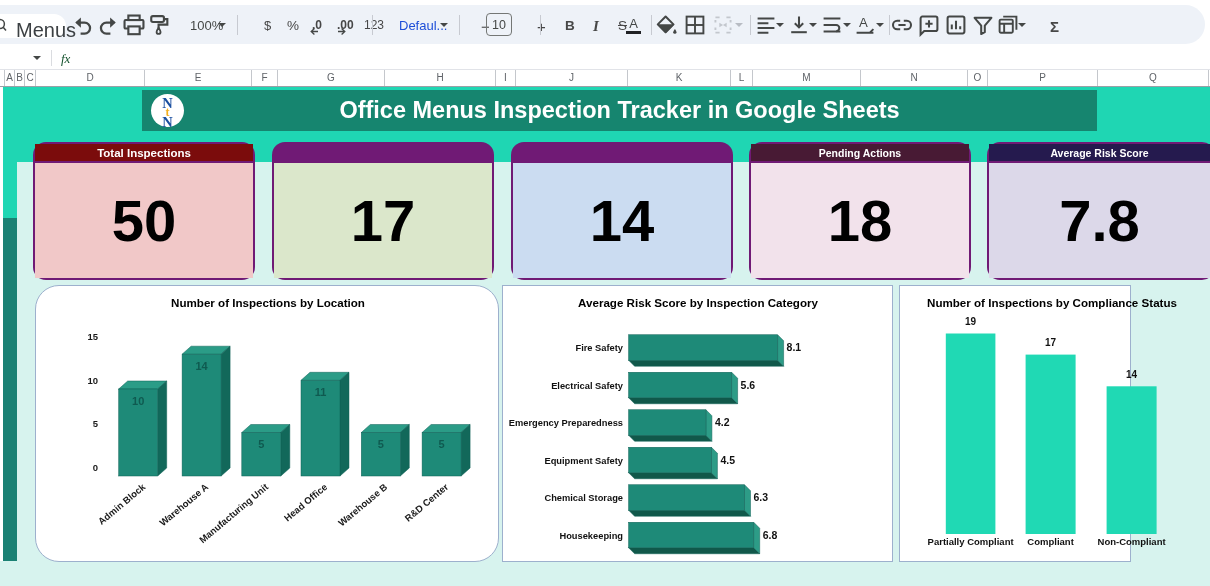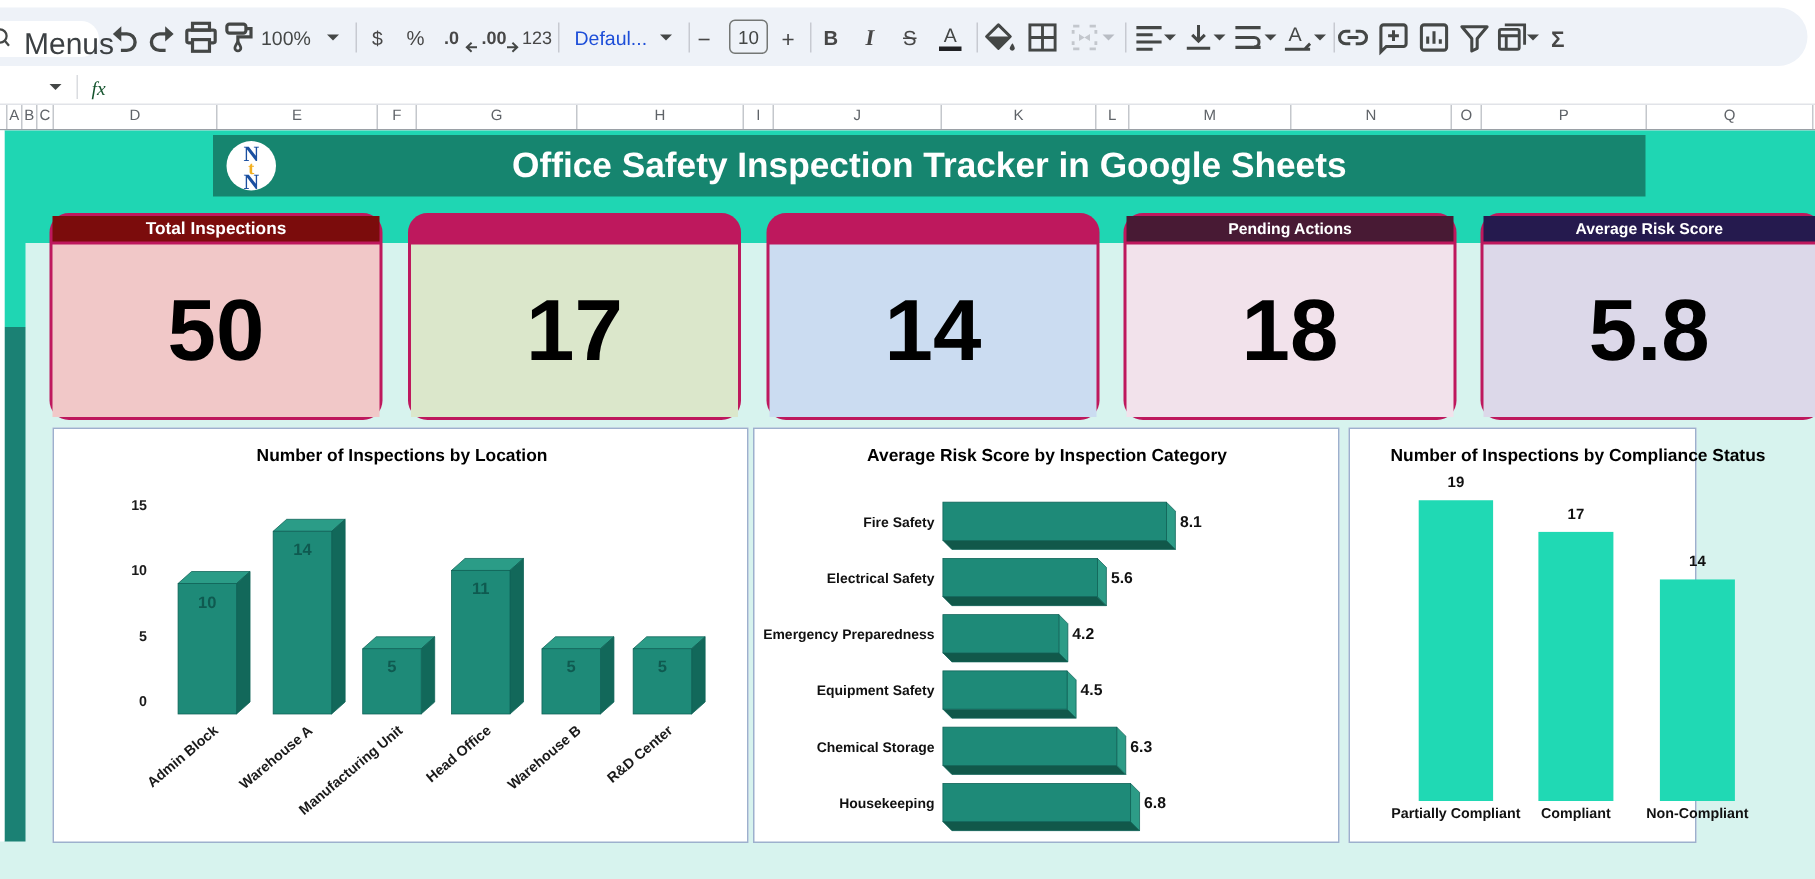--- a/index.html
+++ b/index.html
@@ -1,20 +1,20 @@
 <!DOCTYPE html>
 <html><head>
 <meta charset="utf-8">
 <style>
 * { margin:0; padding:0; box-sizing:border-box; }
 html,body { width:1210px; height:586px; }
 body { position:relative; font-family:"Liberation Sans",sans-serif; overflow:hidden; background:#ffffff; }
 .abs { position:absolute; }
 .ic { position:absolute; top:13px; width:24px; height:24px; display:flex; align-items:center; justify-content:center; color:#444746; }
-.tx { position:absolute; color:#474747; font-size:13px; top:18px; }
+.tx { position:absolute; color:#474747; font-size:13px; top:18px;margin-left:16px; }
 .sep { position:absolute; top:15px; width:1px; height:20px; background:#c7cad1; }
 .caret { position:absolute; width:0; height:0; border-left:4px solid transparent; border-right:4px solid transparent; border-top:4.5px solid #444746; top:23px; }
 svg { display:block; }
 </style>
 </head>
 <body>
 
 <div class="abs" style="left:0;top:3px;width:1210px;height:1px;background:#ececec;"></div>
 <div class="abs" style="left:0;top:0;width:1210px;height:46px;background:#ffffff;"></div>
 <div class="abs" style="left:0;top:5px;width:1205px;height:39px;background:#eef2f8;border-radius:0 20px 20px 0;"></div>
@@ -177,57 +177,57 @@
 <div class="ch" style="left:987px;width:110px;">P</div>
 <div class="ch" style="left:1097px;width:112px;border-right:1px solid #c4c7cc;">Q</div>
 
 <div class="abs" style="left:0;top:87px;width:1210px;height:499px;background:#d7f3ee;"></div>
 <div class="abs" style="left:3px;top:87px;width:1207px;height:75px;background:#1fd6b3;"></div>
 <div class="abs" style="left:3px;top:162px;width:14px;height:56px;background:#1fd6b3;"></div>
 <div class="abs" style="left:3px;top:218px;width:14px;height:343px;background:#1b8174;"></div>
 <div class="abs" style="left:0;top:87px;width:3px;height:474px;background:#ffffff;"></div>
 
 <div class="abs" style="left:142px;top:90px;width:955px;height:41px;background:#16856f;"></div>
-<div class="abs" style="left:142px;top:90px;width:955px;height:41px;display:flex;align-items:center;justify-content:center;color:#ffffff;font-size:23.5px;font-weight:bold;">Office Safety Inspection Tracker in Google Sheets</div>
+<div class="abs" style="left:142px;top:90px;width:955px;height:41px;display:flex;align-items:center;justify-content:center;color:#ffffff;font-size:23.5px;font-weight:bold;">Office Menus Inspection Tracker in Google Sheets</div>
 <div class="abs" style="left:151px;top:94px;width:33px;height:33px;border-radius:50%;background:#ffffff;"></div>
 <div class="abs" style="left:151px;top:94px;width:33px;height:33px;text-align:center;font-family:'Liberation Serif',serif;font-weight:bold;line-height:1;">
   <div style="font-size:14.5px;color:#1a4fa0;margin-top:1.5px;">N</div>
   <div style="font-size:12px;color:#f3b021;margin-top:-4px;">t</div>
   <div style="font-size:14.5px;color:#1a4fa0;margin-top:-3.5px;">N</div>
 </div>
 
 <style>
-.card { position:absolute; top:141.5px; width:222px; height:138px; background:#be185d;border-radius:13px; }
+.card { position:absolute; top:141.5px; width:222px; height:138px; background:#701a75;border-radius:13px; }
 .card .hd { position:absolute; left:2px; top:2px; width:218px; height:17.5px; color:#ffffff; font-size:11.5px; font-weight:bold; text-align:center; line-height:18px; }
 .card .bd { position:absolute; left:2px; top:21.5px; width:218px; height:114.5px; display:flex; align-items:center; justify-content:center; font-size:58px; font-weight:bold; color:#000000; }
 </style>
 <div class="card" style="left:33px;">
   <div class="hd" style="background:#7b0c0c;">Total Inspections</div>
   <div class="bd" style="background:#f1c8c8;">50</div>
 </div>
 <div class="card" style="left:272px;">
   <div class="bd" style="background:#dbe7cb;">17</div>
 </div>
 <div class="card" style="left:511px;">
   <div class="bd" style="background:#cbdcf1;">14</div>
 </div>
 <div class="card" style="left:749px;">
   <div class="hd" style="background:#481a34;font-size:10.5px;">Pending Actions</div>
   <div class="bd" style="background:#f2e2eb;">18</div>
 </div>
 <div class="card" style="left:987px;width:228px;">
   <div class="hd" style="background:#251a4e;font-size:10.5px;width:221px;">Average Risk Score</div>
-  <div class="bd" style="background:#dcd8e9;width:221px;">5.8</div>
+  <div class="bd" style="background:#dcd8e9;width:221px;">7.8</div>
 </div>
 
 <style>
 .panel { position:absolute; top:285px; height:277px; background:#ffffff; border:1.5px solid #9db0cd; }
 </style>
 
-<div class="panel" style="left:35px;width:464px;">
+<div class="panel" style="left:35px;width:464px;border-radius:24px;">
 <svg width="461" height="274" viewBox="0 0 461 274">
   <text x="232" y="21" text-anchor="middle" font-size="11.6" font-weight="bold" fill="#000000" font-family="Liberation Sans">Number of Inspections by Location</text>
   <g font-family="Liberation Sans" font-weight="bold" font-size="9.5" fill="#1a1a1a" text-anchor="end">
     <text x="62" y="54">15</text>
     <text x="62" y="97.5">10</text>
     <text x="62" y="141">5</text>
     <text x="62" y="184.5">0</text>
   </g>
 
   <g stroke="#0e6156" stroke-width="0.5">

